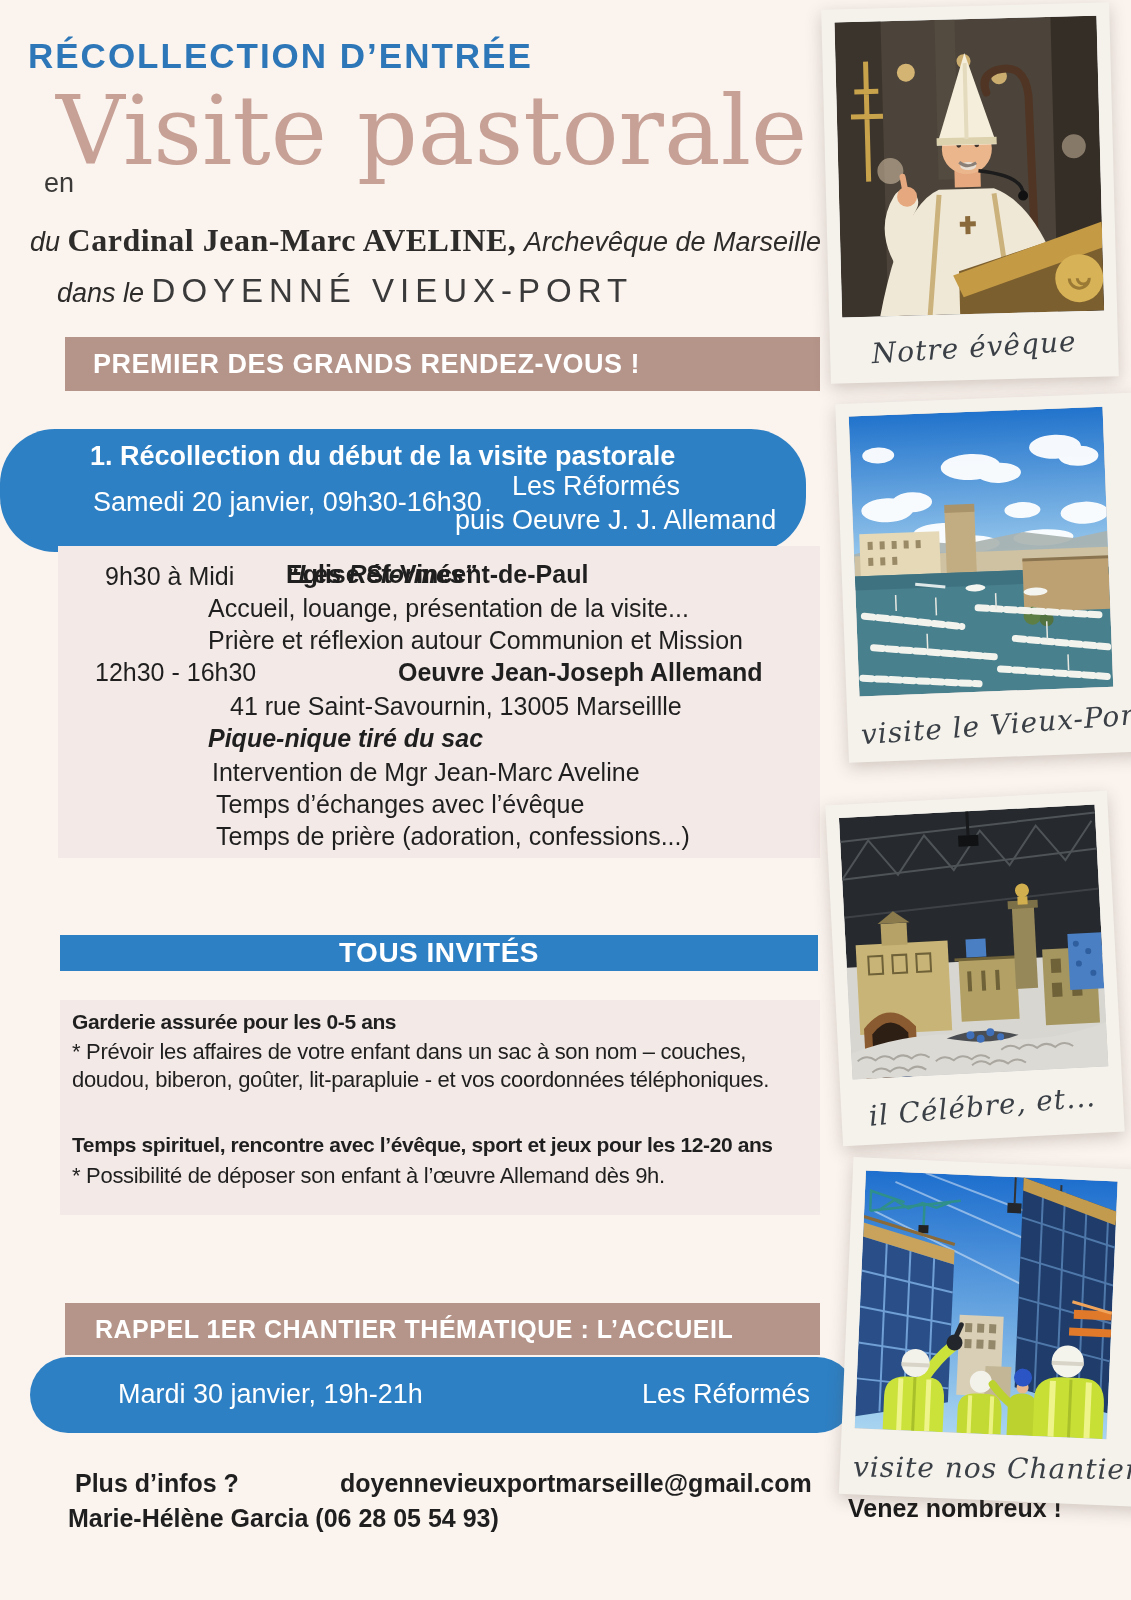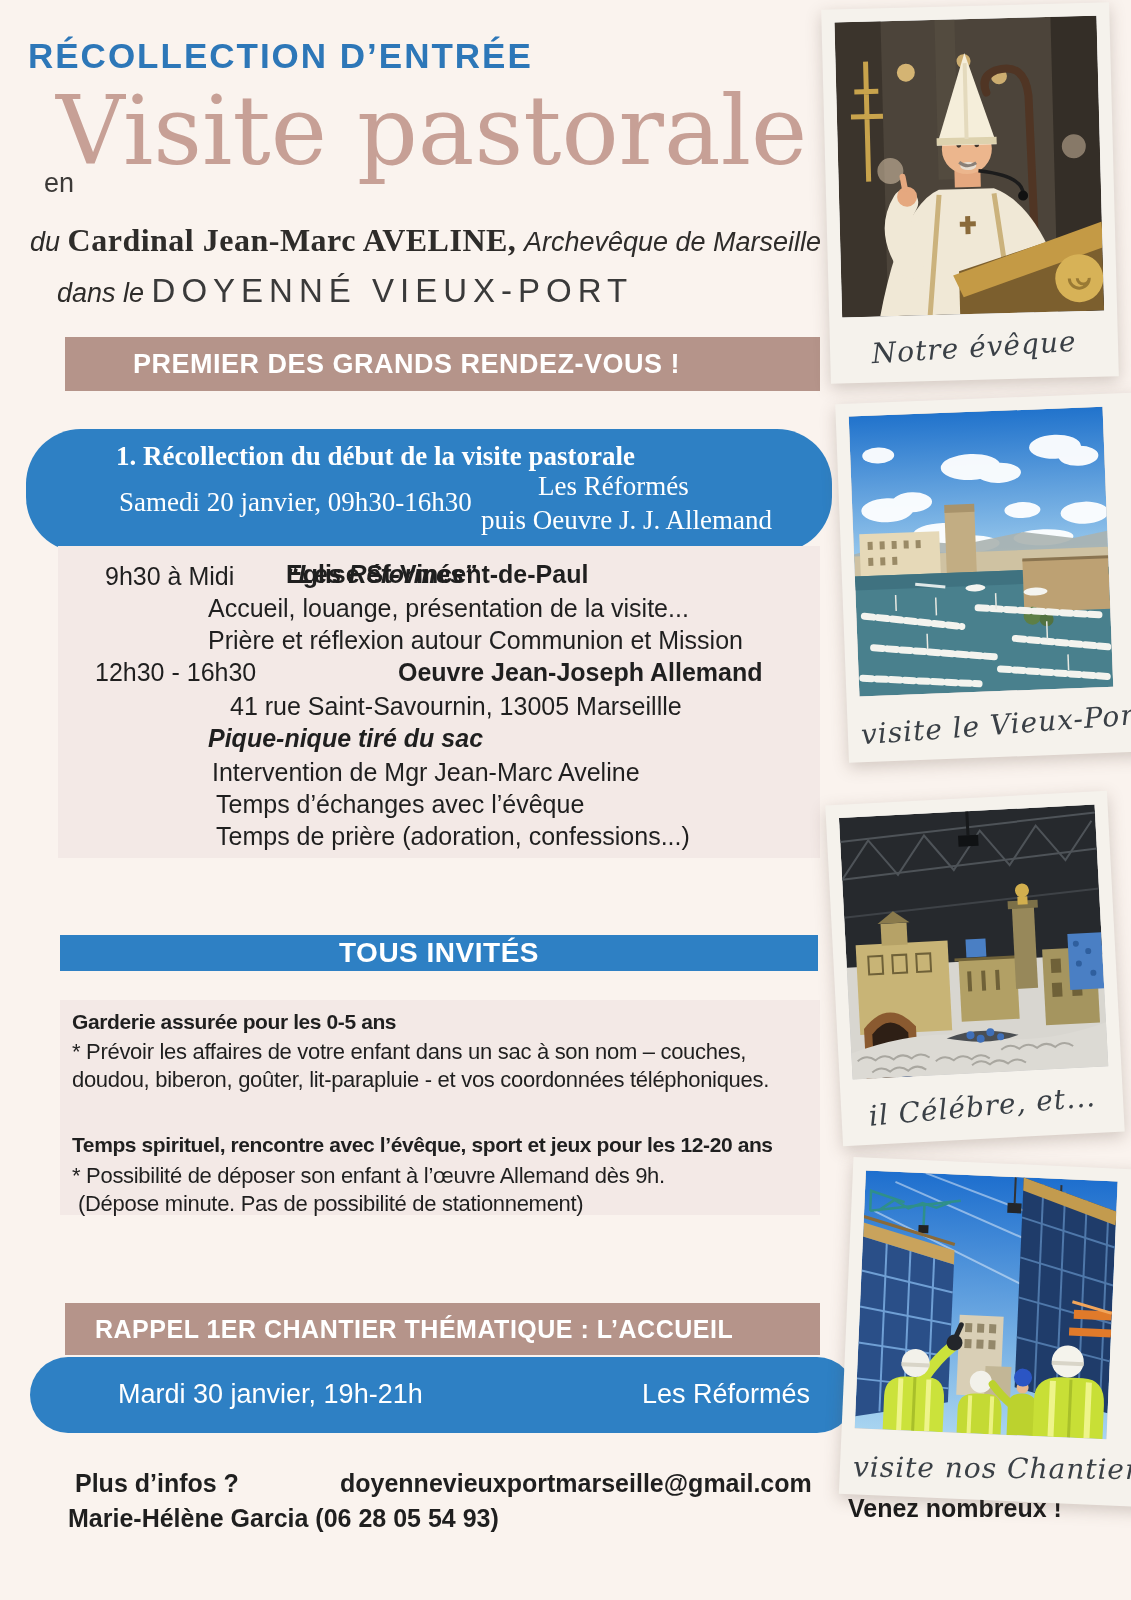--- a/index.html
+++ b/index.html
@@ -13,24 +13,24 @@
   .title-big { left:56px; top:76px; font-size:95px; font-family:"DejaVu Serif", serif; color:#c7a096; }
   .byline { left:30px; top:222px; font-size:27px; color:#2e2c2a; }
   .byline .b-name { font-family:"Liberation Serif", serif; font-size:32px; font-weight:bold; letter-spacing:.5px; }
   .byline .b-it { font-style:italic; }
   .dean { left:57px; top:272px; font-size:27px; color:#2e2c2a; }
   .dean .d-it { font-style:italic; }
   .dean .d-name { font-size:33px; letter-spacing:6px; color:#3a3a3a; font-weight:500; }
 
   
   .banner-rose { background:#b5948a; color:#ffffff; font-weight:bold; display:flex; align-items:center; }
-  .banner1 { left:65px; top:337px; width:755px; height:54px; font-size:27px; padding-left:68px; letter-spacing:.5px; }
+  .banner1 { left:65px; top:337px; width:755px; height:54px; font-size:27px; padding-left:28px; letter-spacing:.5px; }
   .banner2 { left:65px; top:1303px; width:755px; height:52px; font-size:25px; padding-left:30px; letter-spacing:.5px; }
   .pill { position:absolute; background:#2e80c4; color:#ffffff; }
-  .pill1 { left:26px; top:429px; width:806px; height:123px; border-radius:55px;font-family:Liberation Serif, serif; }
+  .pill1 { left:0; top:429px; width:806px; height:123px; border-radius:55px; }
   .pill2 { left:30px; top:1357px; width:825px; height:76px; border-radius:38px; }
   .pill span { position:absolute; white-space:nowrap; }
   .e1-title { left:90px; top:12px; font-size:27px; font-weight:bold; }
   .e1-date  { left:93px; top:58px; font-size:27px; }
   .e1-place1{ left:512px; top:42px; font-size:27px; }
   .e1-place2{ left:455px; top:76px; font-size:27px; }
   .e2-date  { left:88px; top:22px; font-size:27px; }
   .e2-place { left:612px; top:22px; font-size:27px; }
   .watermark { left:108px; top:546px; font-size:31px; font-weight:bold; letter-spacing:3px; color:rgba(255,255,255,.55); }
 
@@ -132,21 +132,20 @@
   </div>
 
   <div class="abs banner-blue">TOUS INVITÉS</div>
 
   <div class="panel panel2">
     <span class="i-bold i-t1">Garderie assurée pour les 0-5 ans</span>
     <span class="i-reg i-n1">* Prévoir les affaires de votre enfant dans un sac à son nom – couches,</span>
     <span class="i-reg i-n2">doudou, biberon, goûter, lit-parapluie - et vos coordonnées téléphoniques.</span>
     <span class="i-bold i-t3">Temps spirituel, rencontre avec l’évêque, sport et jeux pour les 12-20 ans</span>
     <span class="i-reg i-n3">* Possibilité de déposer son enfant à l’œuvre Allemand dès 9h.</span>
-    <span class="i-reg i-n4">(Dépose minute. Pas de possibilité de stationnement)</span>
   </div>
 
   <div class="abs banner-rose banner2">RAPPEL 1ER CHANTIER THÉMATIQUE : L’ACCUEIL</div>
 
   <div class="pill pill2">
     <span class="e2-date">Mardi 30 janvier, 19h-21h</span>
     <span class="e2-place">Les Réformés</span>
   </div>
 
   <div class="abs f-label">Plus d’infos ?</div>

